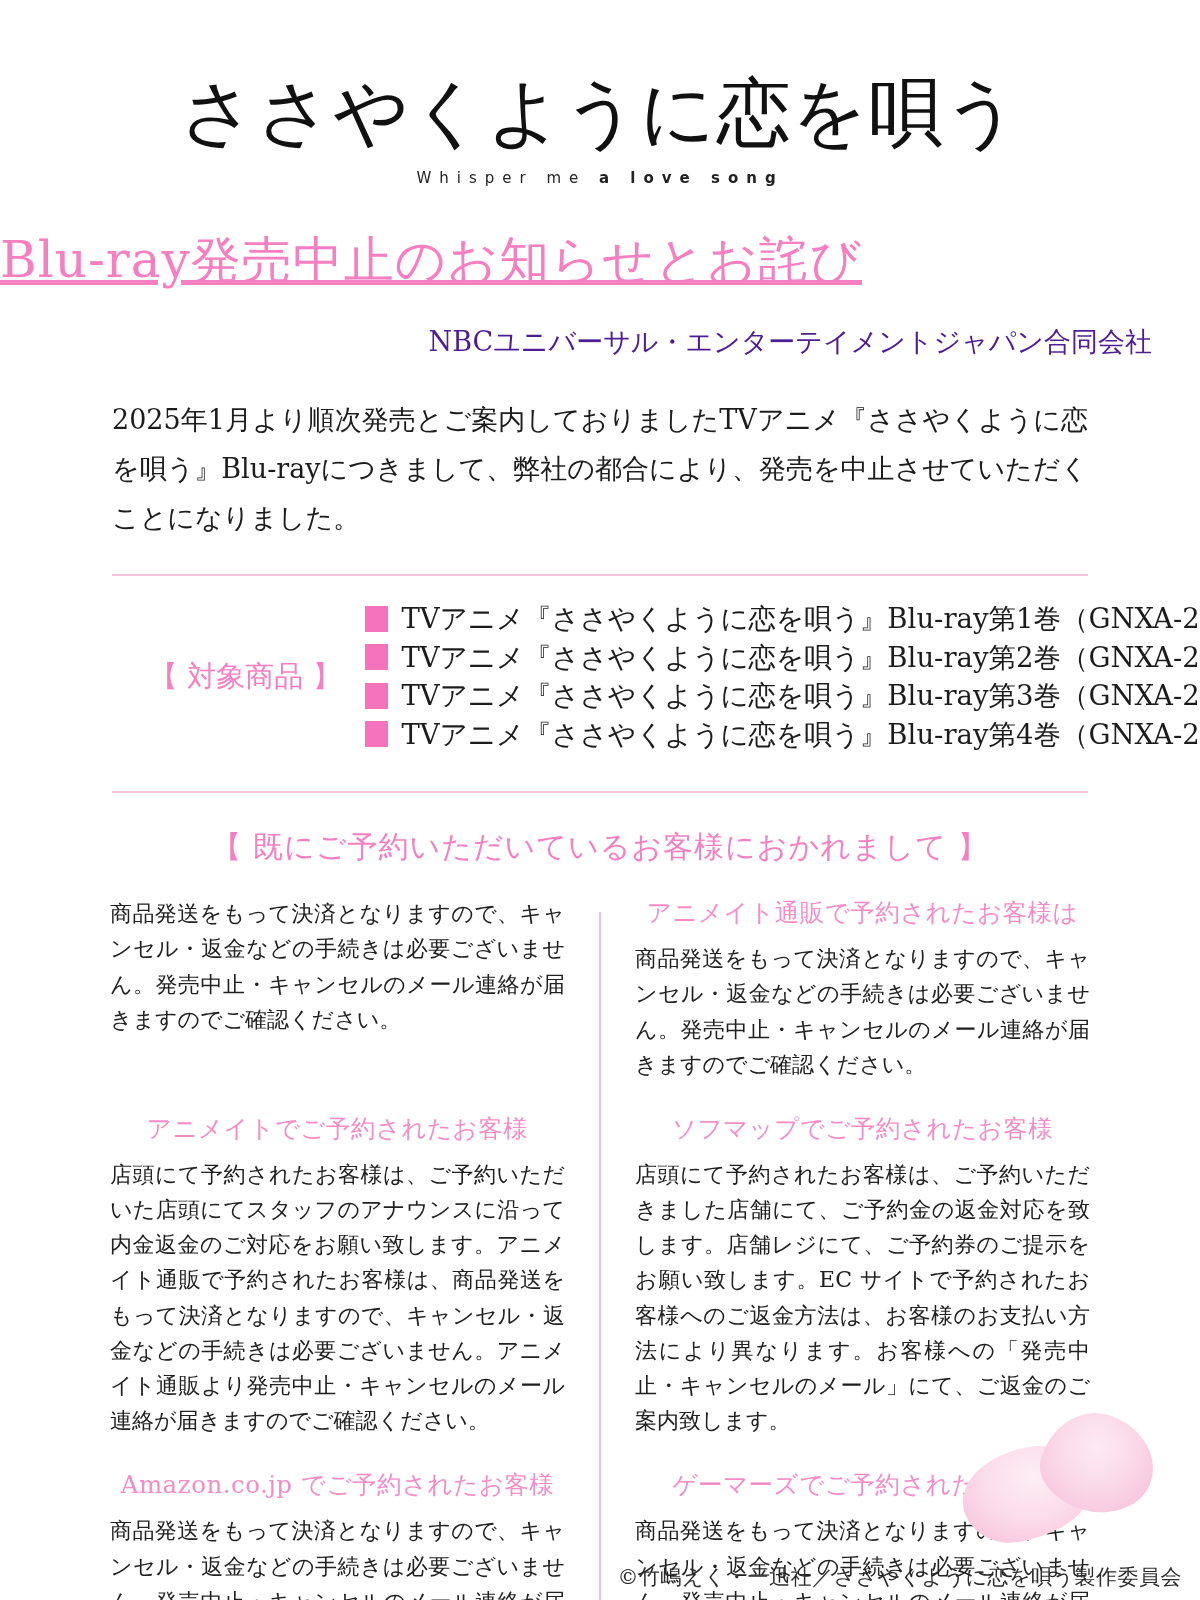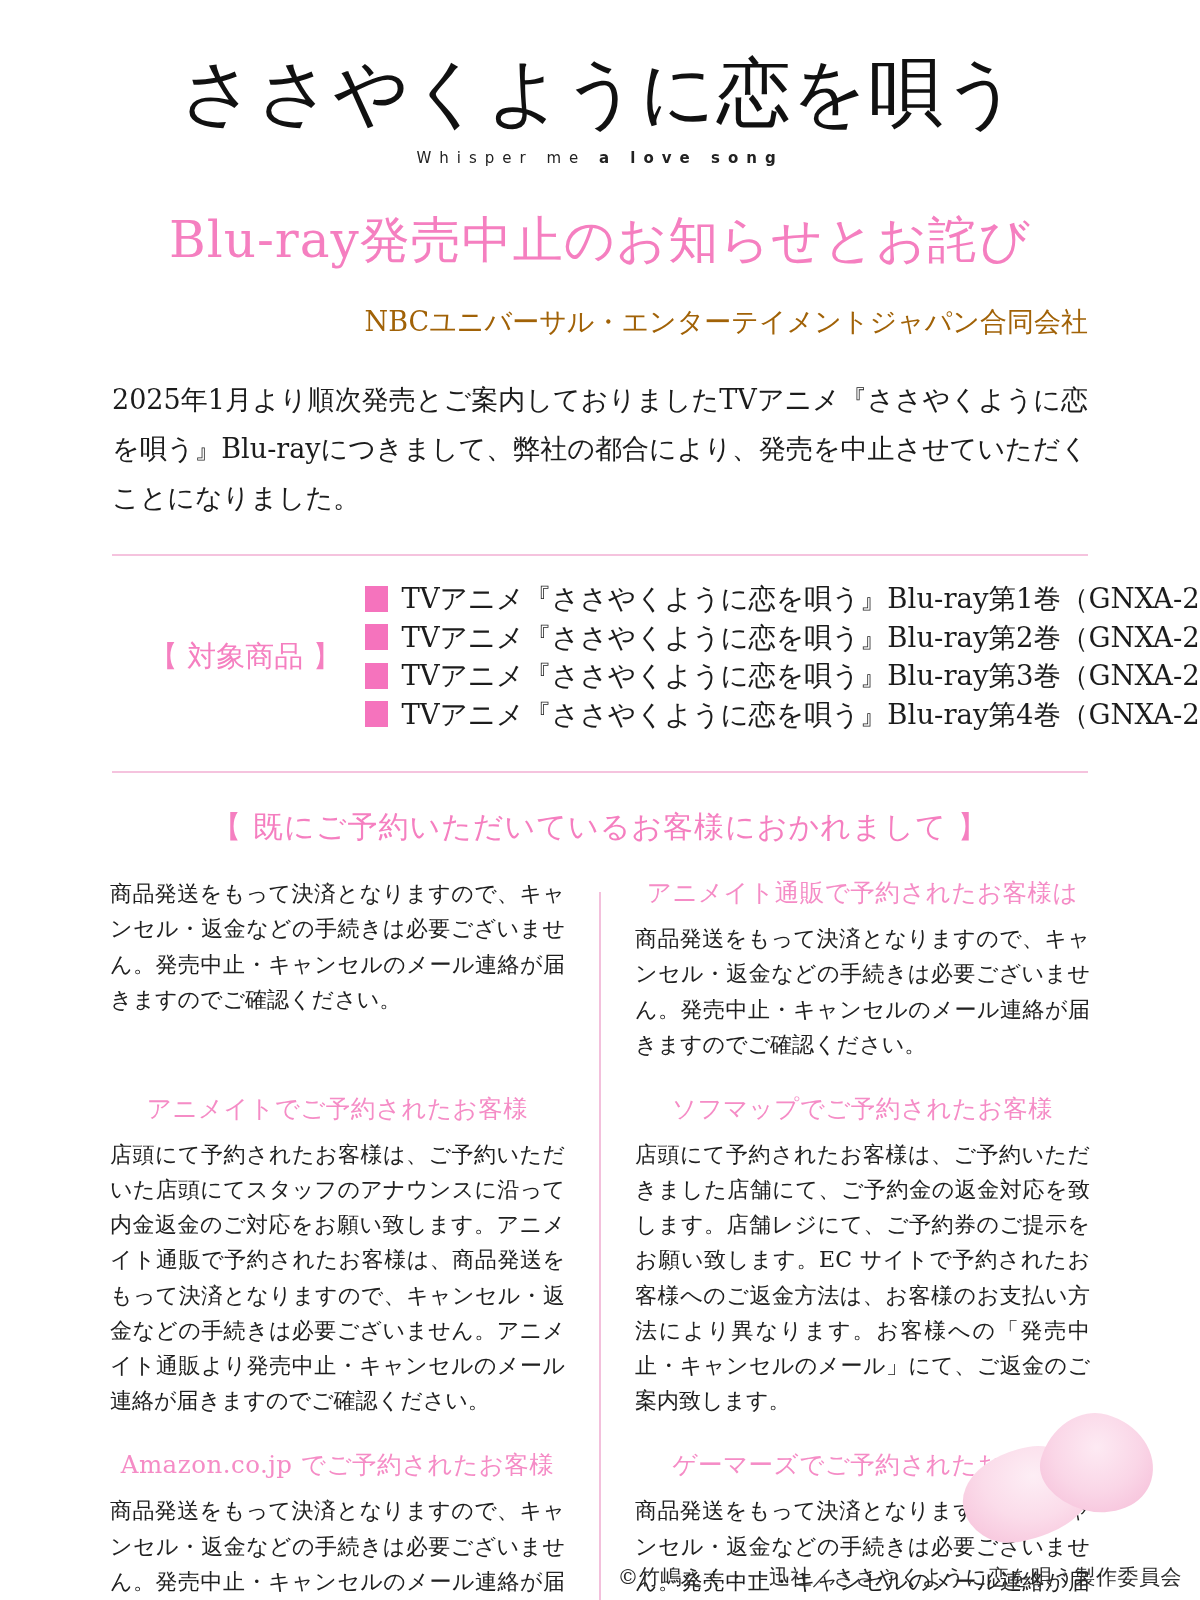--- a/index.html
+++ b/index.html
@@ -6,43 +6,43 @@
   html, body { background: #ffffff; }
   body {
     width: 1200px; height: 1600px;
     position: relative; overflow: hidden;
     font-family: "DejaVu Serif", "Liberation Serif", serif;
     color: #1c1c1c;
   }
   .page { position: relative; width: 1200px; height: 1600px; }
 
   
-  .logo-block { text-align: center; padding-top: 52px; }
+  .logo-block { text-align: center; padding-top: 72px; }
   .logo-title {
     font-size: 74px; font-weight: 400; letter-spacing: 1px;
     color: #111; line-height: 1.1;
   }
   .logo-subtitle {
     margin-top: 16px;
     font-family: "DejaVu Sans", "Liberation Sans", sans-serif;
     font-size: 15px; letter-spacing: 8px; color: #222;
   }
   .logo-subtitle .bold-part { font-weight: bold; }
 
   
   .headline {
-    margin-top: 40px; text-align: center;
+    margin-top: 40px; 
     font-size: 50px; font-weight: 400;
-    color: #f57fc0; letter-spacing: 1px;
+    color: #f57fc0; letter-spacing: 1px; text-decoration: underline;
   }
 
   
   .company {
-    margin-top: 30px; padding-right: 112px;
-    text-align: right; font-size: 27px; color: #a16207;
+    margin-top: 30px; padding-right: 48px;
+    text-align: right; font-size: 27px; color: #4c1d95;
   }
 
   
   .intro {
     margin: 36px 112px 0 112px;
     font-size: 27px; line-height: 1.8; text-align: justify;
   }
 
   
   .rule {

